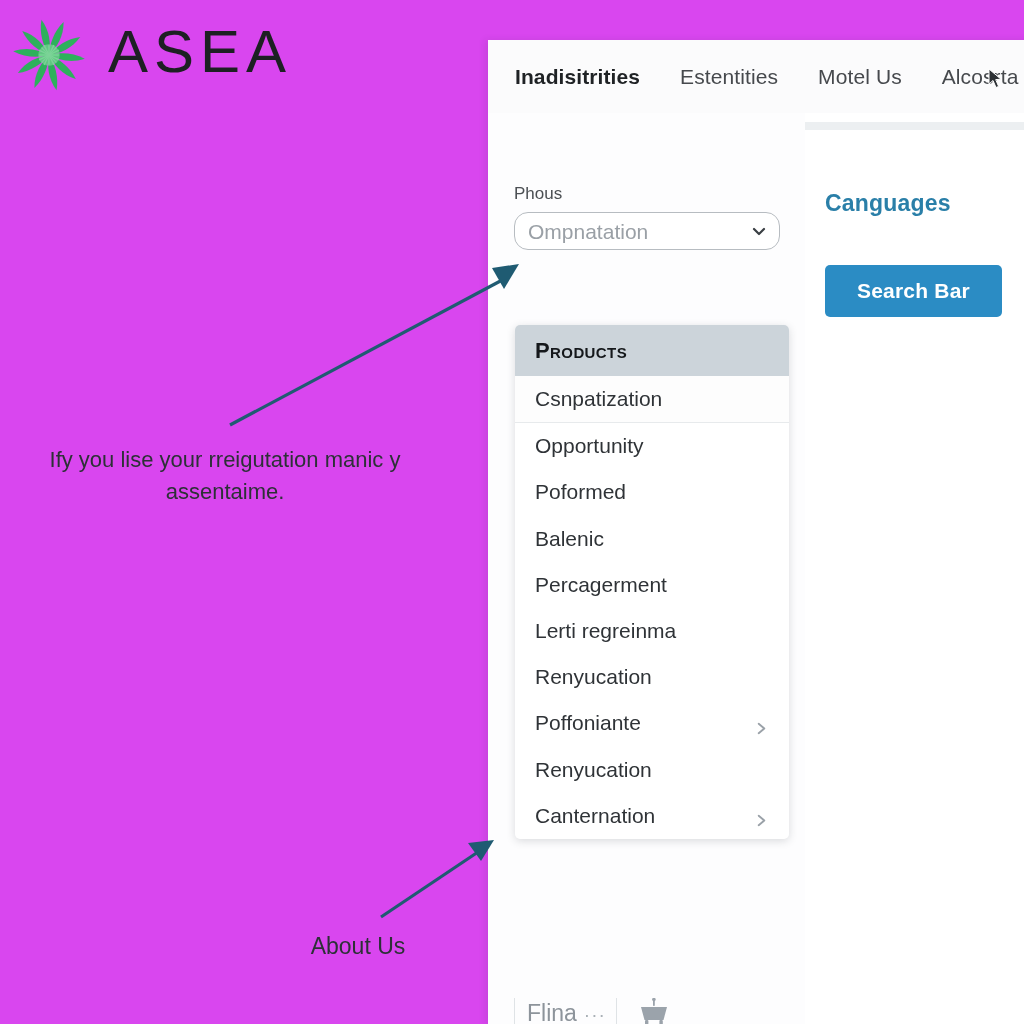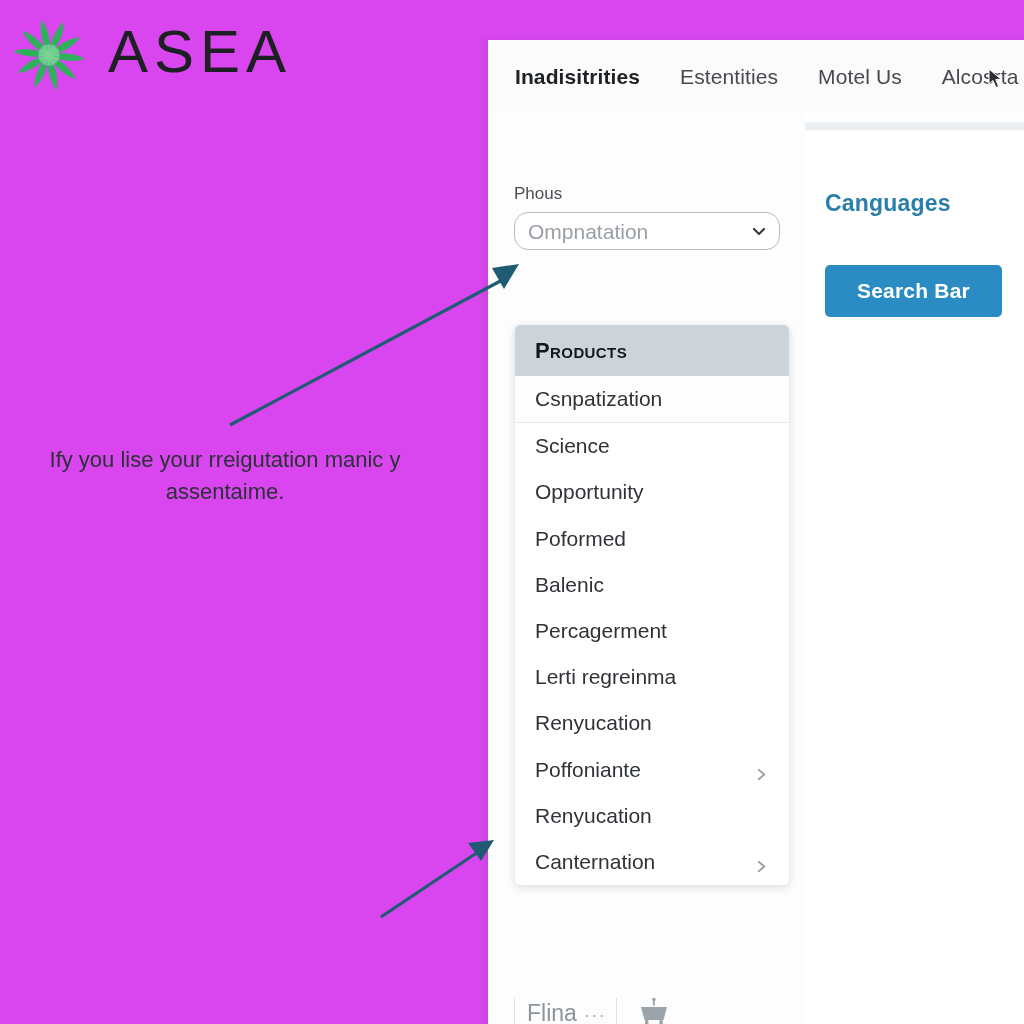--- a/index.html
+++ b/index.html
@@ -289,23 +289,20 @@
 
       <div class="menu-card">
         <div class="menu-head">Products</div>
 
         <div class="menu-item is-hover">
           <span>Csnpatization</span>
         </div>
         <div class="menu-sep"></div>
 
         <div class="menu-item">
-          <span>Science</span>
-        </div>
-        <div class="menu-item">
           <span>Opportunity</span>
         </div>
         <div class="menu-item">
           <span>Poformed</span>
         </div>
         <div class="menu-item">
           <span>Balenic</span>
         </div>
         <div class="menu-item">
           <span>Percagerment</span>
@@ -351,20 +348,21 @@
     </div>
 
     <div class="col-right">
       <div class="col-right-strip"></div>
       <div class="pane-heading">Canguages</div>
       <button class="pane-button">Search Bar</button>
     </div>
   </div>
 
   <div class="annot-caption" id="caption-products">Ify you lise your rreigutation manic y assentaime.</div>
+  <div class="annot-caption" id="caption-about">About Us</div>
 
   <svg class="arrow-layer" viewBox="0 0 1024 1024">
     <g stroke="#1f5b72" stroke-width="3.2" fill="#1f5b72">
 
       <line x1="230" y1="425" x2="506" y2="278"></line>
       <polygon points="519,264 492,268 504,289" stroke="none"></polygon>
 
       <line x1="381" y1="917" x2="481" y2="850"></line>
       <polygon points="494,840 468,843 481,861" stroke="none"></polygon>
     </g>

